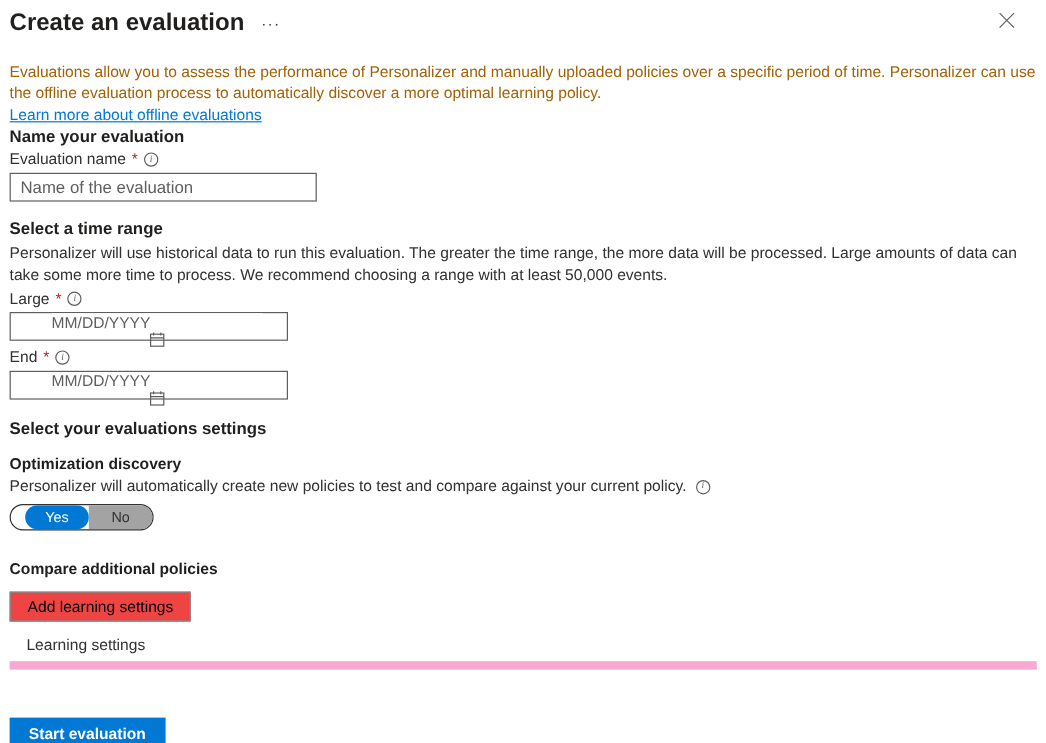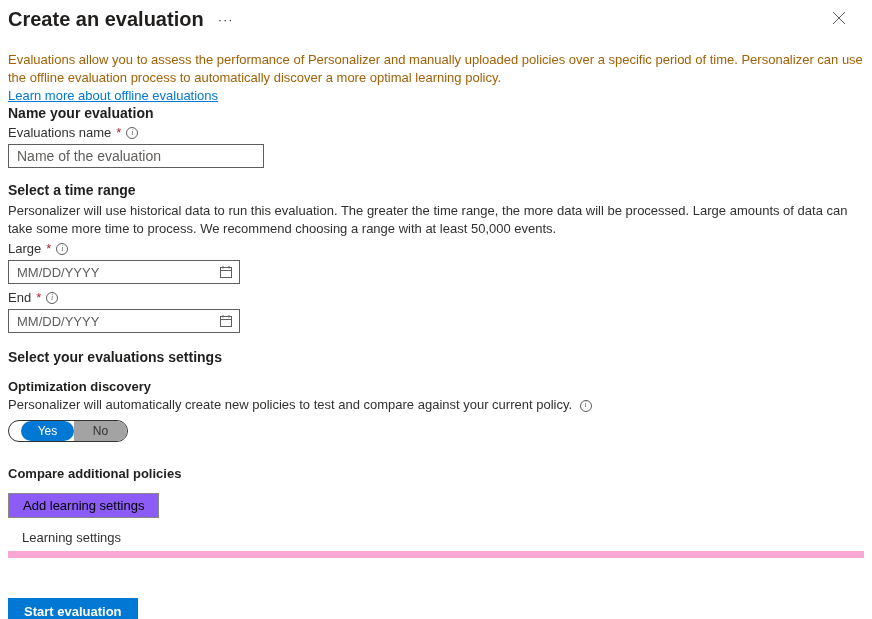--- a/index.html
+++ b/index.html
@@ -97,22 +97,23 @@
     font-family: inherit;
     color: #323130;
   }
   .text-input::placeholder { color: #605e5c; }
   .date-wrapper {
     width: 232px;
     height: 24px;
     border: 1px solid #605e5c;
     display: flex;
     align-items: center;
-    padding: 0 6px 0 8px;
+    padding: 0 6px 0 20px;
     margin-bottom: 6px;
+    flex-direction: column;
   }
   .date-wrapper input {
     border: none;
     outline: none;
     flex: 1;
     font-size: 13px;
     font-family: inherit;
     color: #323130;
     height: 100%;
   }
@@ -158,21 +159,21 @@
   }
   .toggle-opt.selected {
     background: #0078d4;
     color: #ffffff;
     border-radius: 11px;
     margin-left: 12px;
   }
   .toggle-opt:not(.selected) { color: #323130; background: #a3a3a3; }
   .secondary-btn {
     border: 1px solid #8a8886;
-    background: #8b5cf6;
+    background: #ef4444;
     padding: 4px 14px;
     font-size: 13px;
     font-family: inherit;
     cursor: pointer;
     margin-top: 10px;
   }
   .list-header {
     font-size: 13px;
     color: #323130;
     padding: 8px 14px 6px 14px;
@@ -210,21 +211,21 @@
         <path d="M1 1 L13 13 M13 1 L1 13" stroke="#605e5c" stroke-width="1"></path>
       </svg>
   </span>
 </div>
 
 <p class="intro-text">Evaluations allow you to assess the performance of Personalizer and manually uploaded policies over a specific period of time. Personalizer can use the offline evaluation process to automatically discover a more optimal learning policy.</p>
 <a class="link">Learn more about offline evaluations</a>
 
 <div class="section-heading">Name your evaluation</div>
 <div class="field-row">
-  <span class="field-label">Evaluations name</span>
+  <span class="field-label">Evaluation name</span>
   <span class="required">*</span>
   <span class="info-icon">i</span>
 </div>
 <input type="text" class="text-input" placeholder="Name of the evaluation" style="">
 
 <div class="section-heading" style="margin-top:14px;">Select a time range</div>
 <p class="desc-text">Personalizer will use historical data to run this evaluation. The greater the time range, the more data will be processed. Large amounts of data can take some more time to process. We recommend choosing a range with at least 50,000 events.</p>
 
 <div class="field-row">
   <span class="field-label">Large</span>

